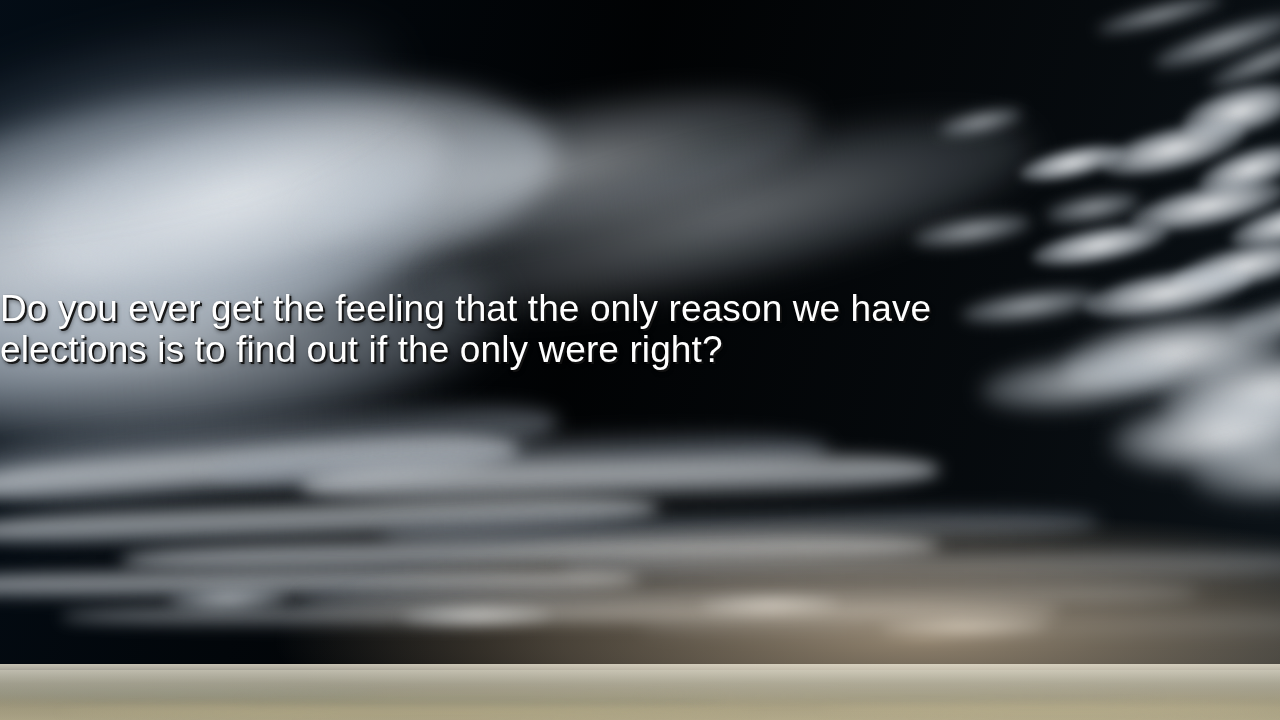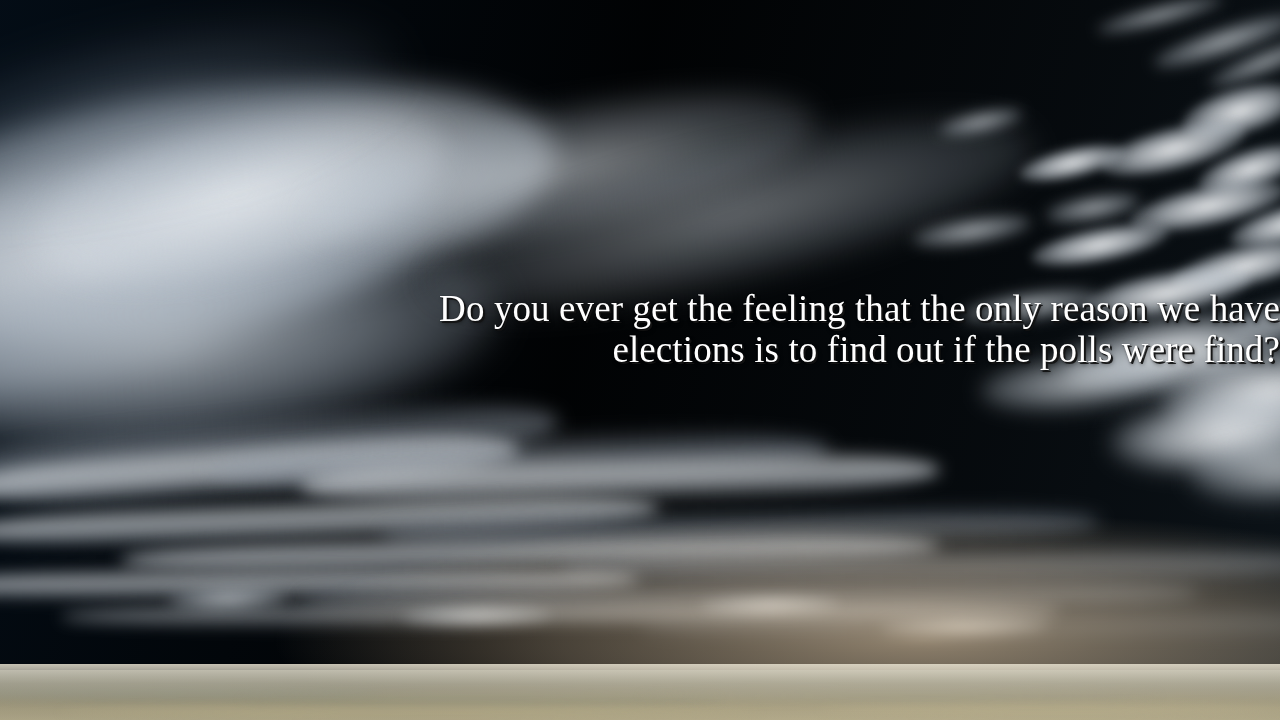--- a/index.html
+++ b/index.html
@@ -214,23 +214,22 @@
         rgba(160, 170, 182, 0) 100%);
     border-radius: 50%;
     filter: blur(9px);
   }
 
   
   .quote-block {
     position: absolute;
     left: 0; right: 0;
     top: 288px;
-    text-align: right;
+    text-align: left;
     z-index: 40;
-    font-family: Liberation Serif, serif;
   }
   .quote-line {
     color: #ffffff;
     font-size: 37px;
     line-height: 41px;
     font-weight: 400;
     letter-spacing: 0.1px;
     text-shadow:
        2px 2px 0 rgba(20, 20, 20, 0.92),
        1px 1px 2px rgba(0, 0, 0, 0.75),
@@ -325,17 +324,17 @@
     <div class="ground-streak" style="left:-40px; top:686px; width:420px; height:14px; background:rgba(112,120,104,0.45);"></div>
     <div class="ground-streak" style="left:240px; top:694px; width:480px; height:12px; background:rgba(126,128,106,0.38);"></div>
     <div class="ground-streak" style="left:640px; top:690px; width:520px; height:12px; background:rgba(134,134,112,0.32);"></div>
     <div class="ground-streak" style="left:60px; top:706px; width:700px; height:12px; background:rgba(176,166,128,0.45);"></div>
     <div class="ground-streak" style="left:820px; top:704px; width:480px; height:12px; background:rgba(182,172,134,0.40);"></div>
     <div class="ground-haze"></div>
   </div>
 
   <div class="quote-block">
     <div class="quote-line">Do you ever get the feeling that the only reason we have</div>
-    <div class="quote-line">elections is to find out if the polls were find?</div>
+    <div class="quote-line">elections is to find out if the only were right?</div>
   </div>
 
 
 </div>
 
 </body></html>

